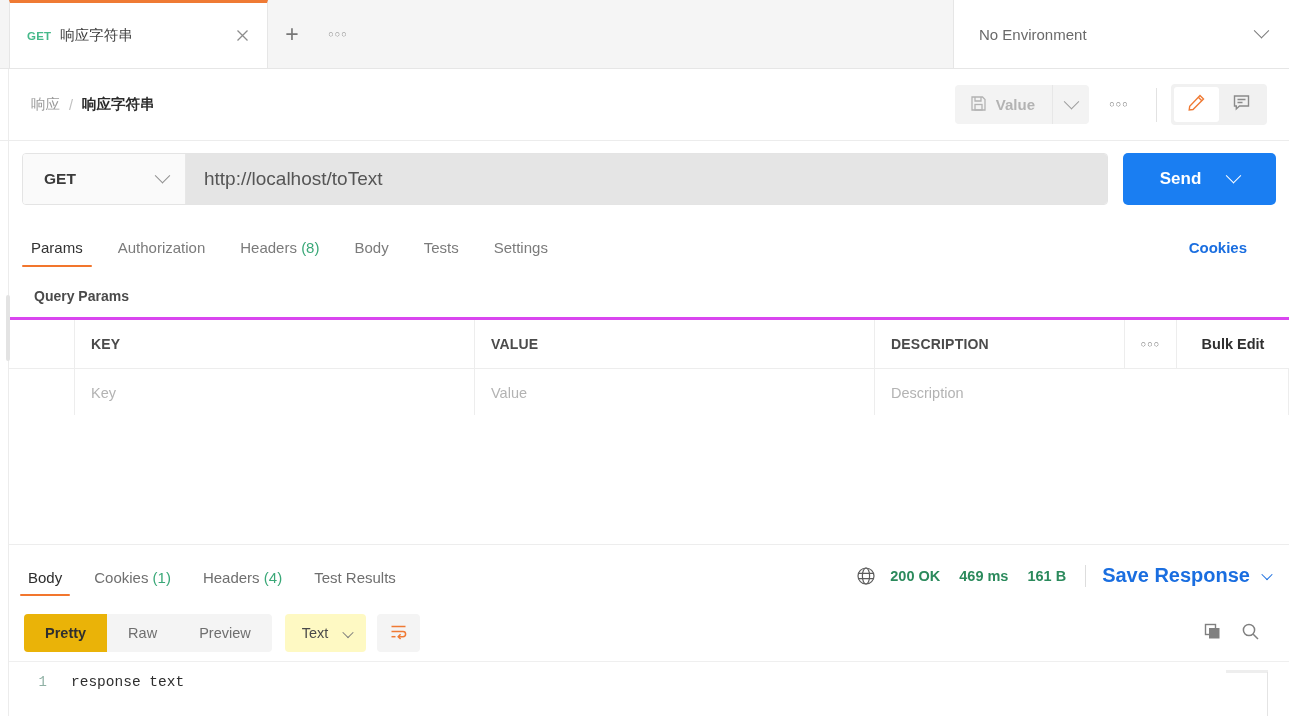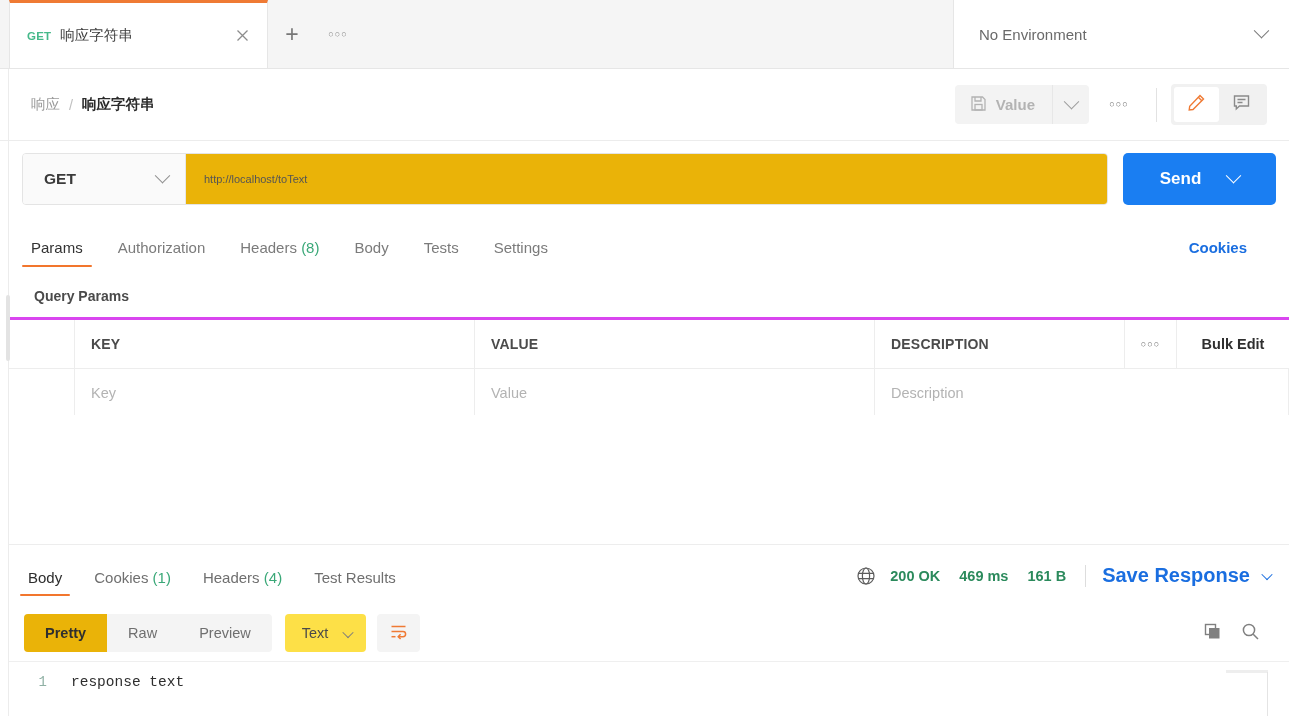--- a/index.html
+++ b/index.html
@@ -123,21 +123,21 @@
     border: 1px solid #e4e4e4; border-radius: 4px; overflow: hidden;
   }
   .method-sel {
     width: 163px; background: #fafafa; border-right: 1px solid #e7e7e7;
     display: flex; align-items: center; padding: 0 17px 0 21px;
   }
   .method-name { flex: 1; font-size: 15.5px; font-weight: 700; color: #3a3a3a; }
   .method-caret { color: #8f8f8f; }
   .url-input {
     flex: 1; display: flex; align-items: center; padding: 0 18px;
-    font-size: 11px; color: #555555; background: #eab308;
+    font-size: 19px; color: #555555; background: #e5e5e5;
   }
   .sendbtn {
     width: 153px; height: 52px; margin-left: 15px;
     background: #1a7ef2; border-radius: 5px;
     display: flex; align-items: center; justify-content: center;
     color: #ffffff;
   }
   .send-label { font-size: 17px; font-weight: 700; }
   .send-caret { margin-left: 27px; }
 
@@ -222,21 +222,21 @@
   .seg {
     display: flex; align-items: stretch; height: 38px;
     background: #f4f4f4; border-radius: 4px; overflow: hidden;
   }
   .seg-item {
     display: flex; align-items: center; padding: 0 21px;
     font-size: 14.5px; color: #6f6f6f;
   }
   .seg-item.on { background: #eab308; color: #2f2f2f; font-weight: 600; }
   .fmt-sel {
-    height: 38px; margin-left: 13px; background: #fde047; border-radius: 4px;
+    height: 38px; margin-left: 13px; background: #fef9c3; border-radius: 4px;
     display: flex; align-items: center; padding: 0 14px 0 17px;
   }
   .fmt-name { font-size: 14.5px; color: #4a4a4a; margin-right: 16px; }
   .wrapbtn {
     width: 43px; height: 38px; margin-left: 11px; background: #f4f4f4;
     border-radius: 4px; display: flex; align-items: center; justify-content: center;
     color: #ef7a34;
   }
   .bodybar-spacer { flex: 1; }
   .bb-icon { width: 38px; height: 34px; display: flex; align-items: center; justify-content: center; color: #808080; }

